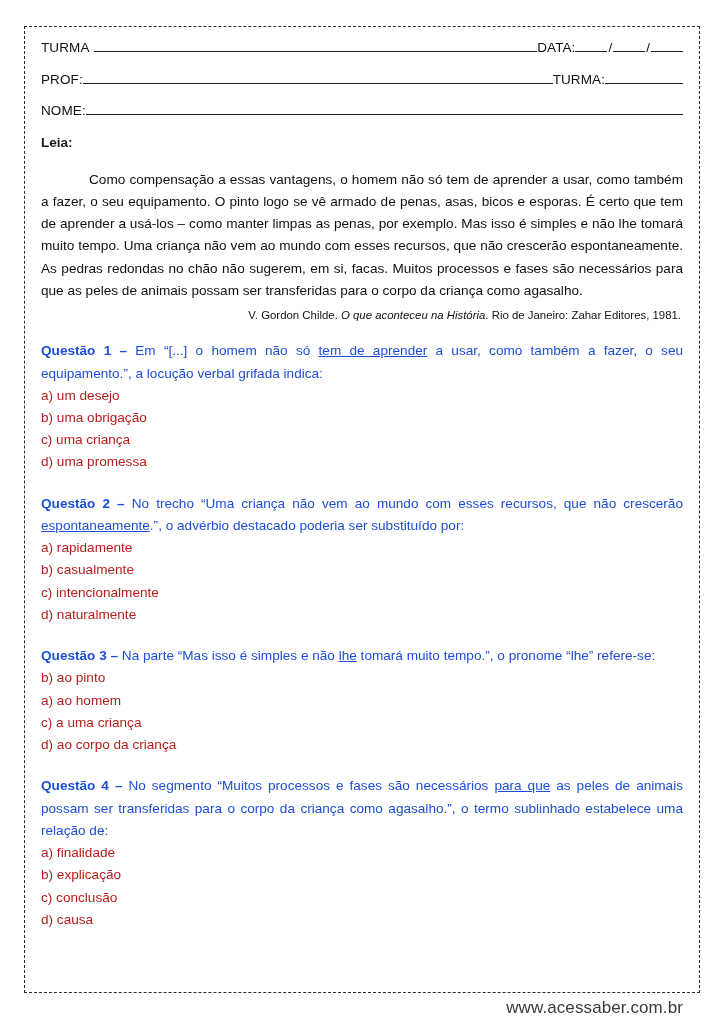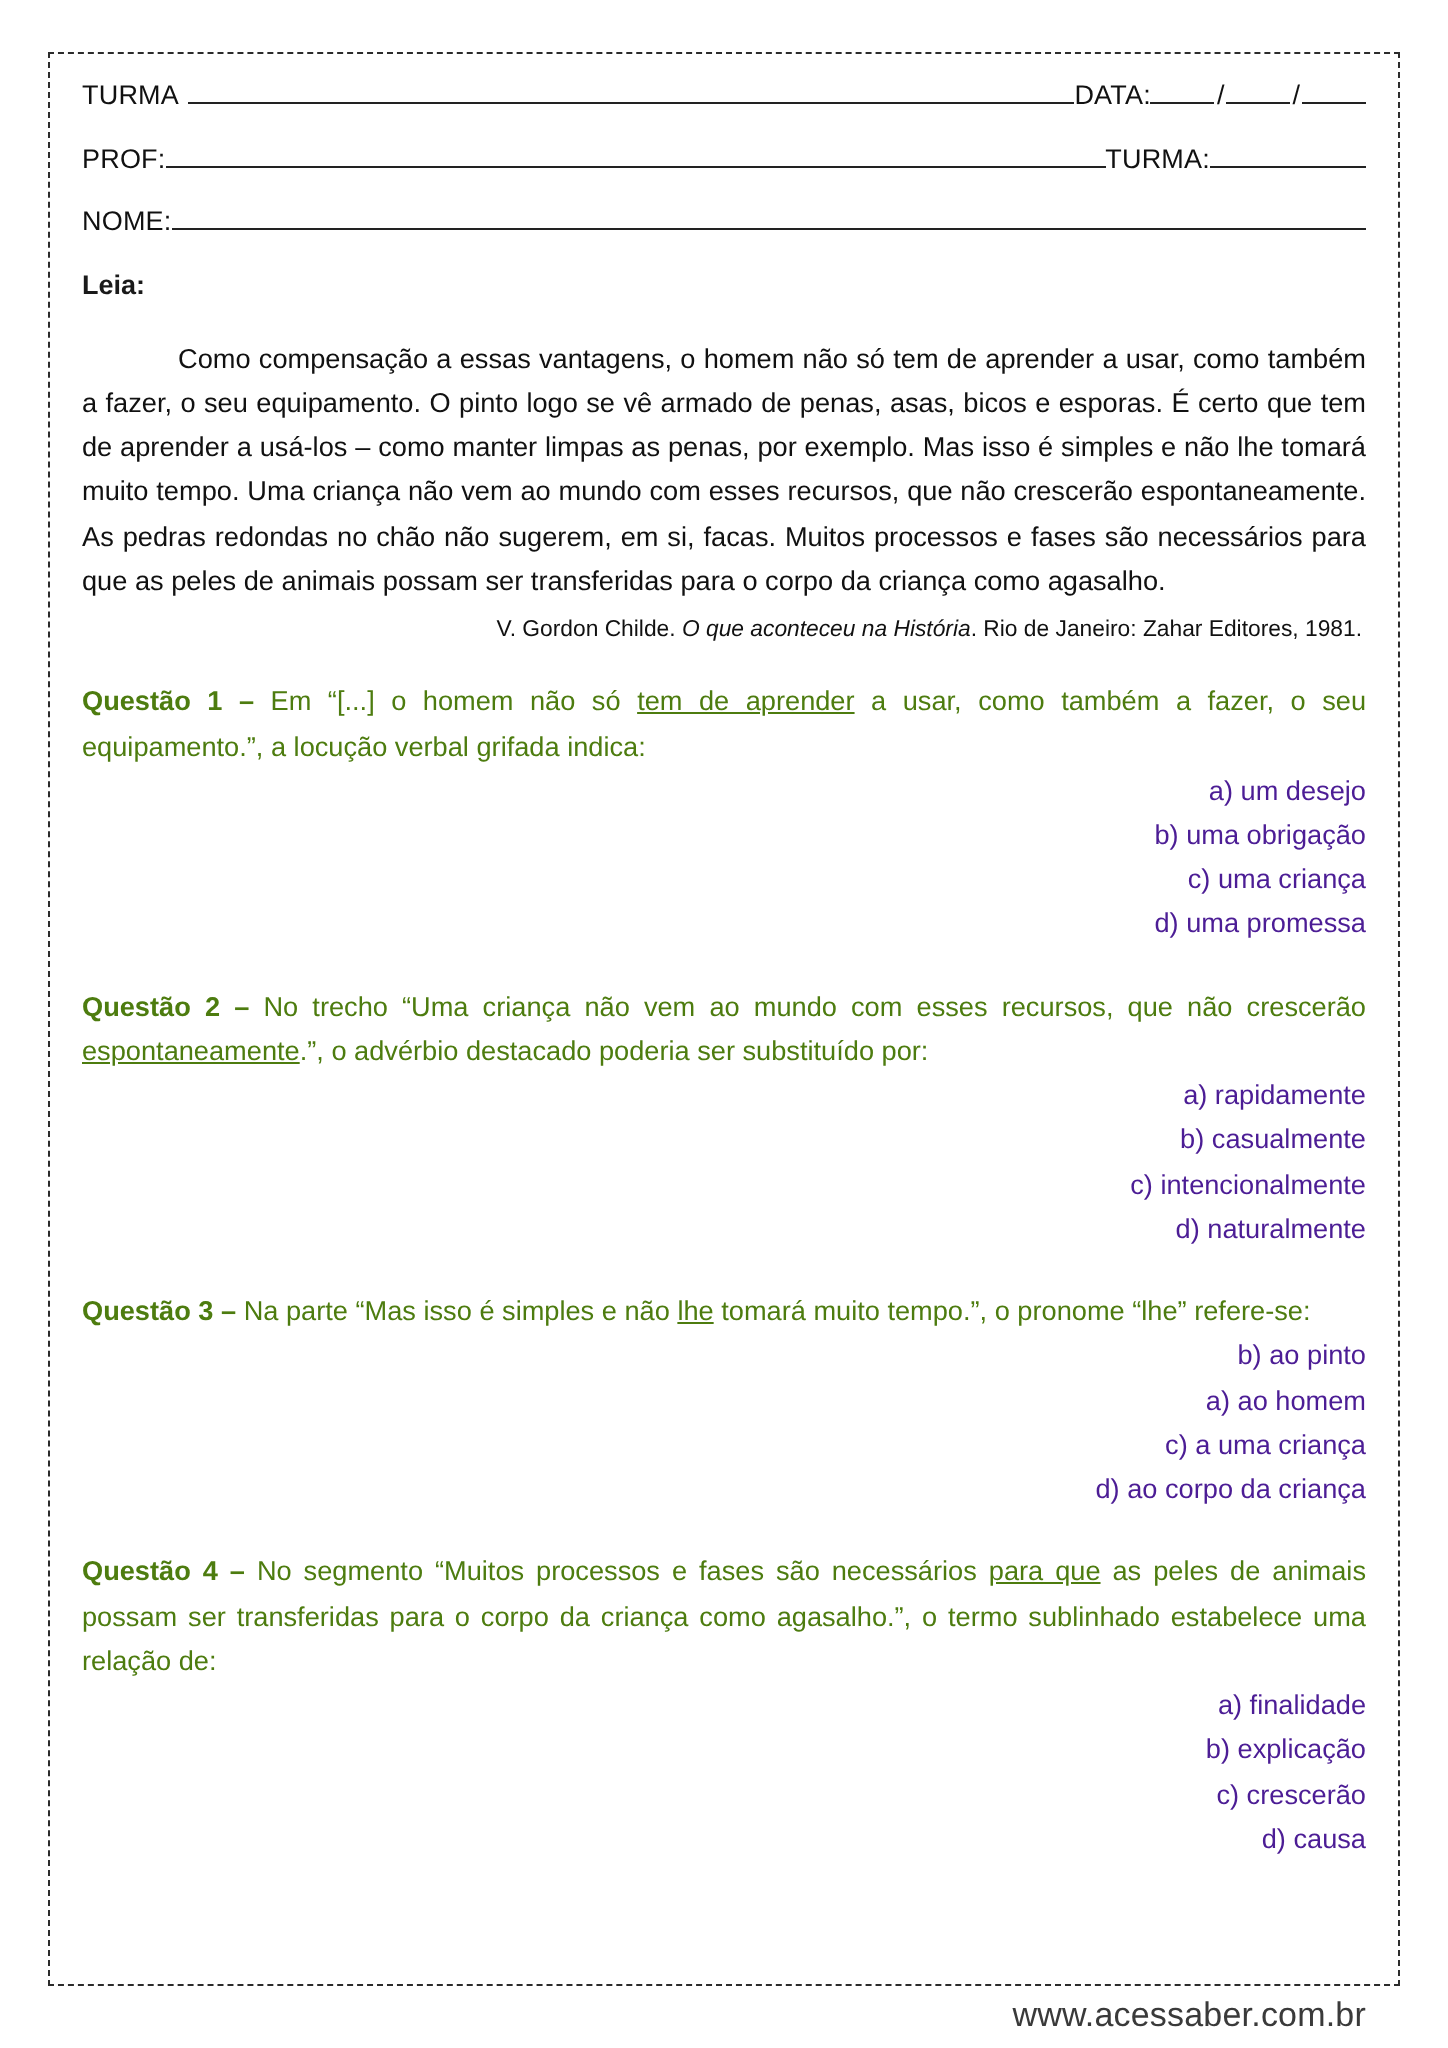--- a/index.html
+++ b/index.html
@@ -101,30 +101,30 @@
   .source i { font-style: italic; }
 
   
   .question {
     margin-top: 19px;
   }
   .q-stem {
     font-size: 13.6px;
     line-height: 22.3px;
     text-align: justify;
-    color: #4d7c0f;
+    color: #1d4ed8;
   }
   .q-stem b { font-weight: bold; }
   .q-stem u { text-decoration: underline; }
 
   .alt {
     font-size: 13.6px;
     line-height: 22.2px;
-    color: #4c1d95;
-    text-align: right;
+    color: #b91c1c;
+    text-align: left;
   }
 
   
   .footer {
     position: absolute;
     right: 41px;
     top: 998px;
     font-size: 17px;
     color: #3a3a3a;
     letter-spacing: .1px;
@@ -204,21 +204,21 @@
       <div class="alt">c) a uma criança</div>
       <div class="alt">d) ao corpo da criança</div>
     </div>
 
     <div class="question">
       <div class="q-stem">
         <b>Questão 4 – </b><span>No segmento “Muitos processos e fases são necessários </span><u>para que</u><span> as peles de animais possam ser transferidas para o corpo da criança como agasalho.”, o termo sublinhado estabelece uma relação de:</span>
       </div>
       <div class="alt">a) finalidade</div>
       <div class="alt">b) explicação</div>
-      <div class="alt">c) crescerão</div>
+      <div class="alt">c) conclusão</div>
       <div class="alt">d) causa</div>
     </div>
 
   </div>
 
   <div class="footer">www.acessaber.com.br</div>
 
 </div>
 
 </body></html>

